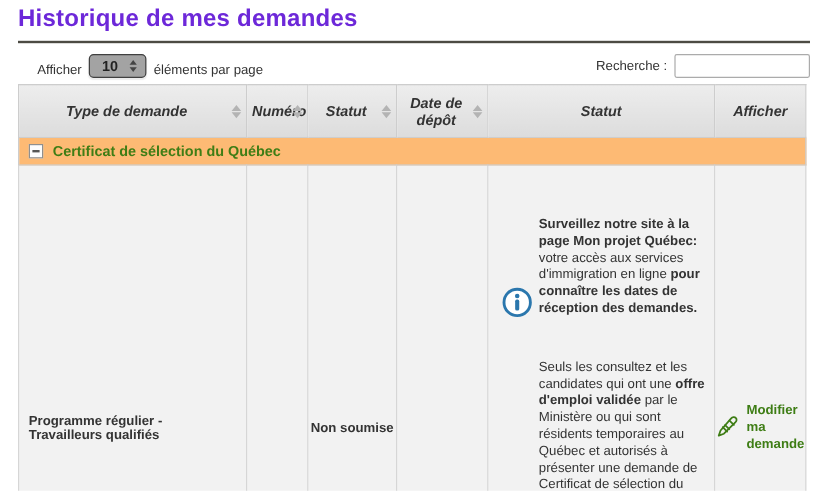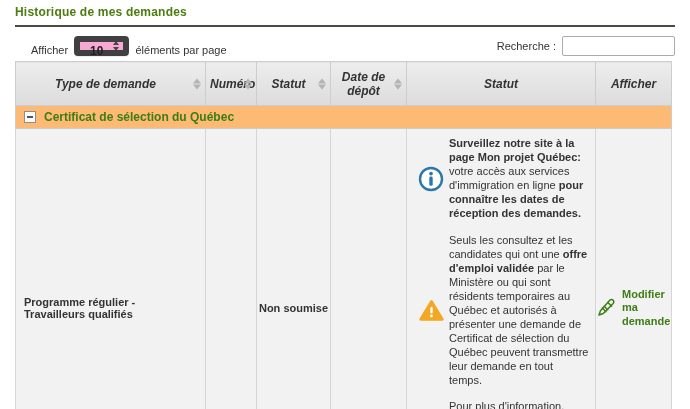--- a/index.html
+++ b/index.html
@@ -1,27 +1,27 @@
 <!DOCTYPE html>
 <html><head>
 <meta charset="utf-8">
 <style>
   * { margin:0; padding:0; box-sizing:border-box; }
   html,body { width:690px; height:409px; background:#fff; overflow:hidden; }
   body { font-family:"Liberation Sans", sans-serif; color:#333; }
   .wrap { padding:5px 15px 0 15px; }
 
   
-  .page-title { font-size:12px; font-weight:bold; color:#4d7c0f; letter-spacing:.2px; }
+  .page-title { font-size:20px; font-weight:bold; color:#6d28d9; letter-spacing:.2px; }
   .title-rule { margin-top:6px; border-bottom:2px solid #4c4b43; }
 
   
   .toolbar { margin-top:9px; display:flex; justify-content:space-between; align-items:center; font-size:11px; color:#333; }
   .toolbar-left { display:flex; align-items:flex-end; gap:6px;margin-left:16px; }
-  .page-size { display:inline-flex; align-items:stretch; border:6px solid #404040; border-radius:4px; background:#f9a8d4; height:20px; min-width:48px; cursor:default; box-shadow:0 1px 1px rgba(0,0,0,.08); }
+  .page-size { display:inline-flex; align-items:stretch; border:1px solid #404040; border-radius:4px; background:#a3a3a3; height:20px; min-width:48px; cursor:default; box-shadow:0 1px 1px rgba(0,0,0,.08); }
   .page-size .val { font-weight:bold; font-size:12px; padding:2px 6px 0 10px; color:#222; }
   .page-size .stepper { display:flex; flex-direction:column; justify-content:center; align-items:center; padding:0 4px; gap:2px; }
   .tri-up-s { width:0; height:0; border-left:3.5px solid transparent; border-right:3.5px solid transparent; border-bottom:4.5px solid #444; }
   .tri-down-s { width:0; height:0; border-left:3.5px solid transparent; border-right:3.5px solid transparent; border-top:4.5px solid #444; }
   .toolbar-right { display:flex; align-items:center; gap:6px;padding-left:21px; }
   .search-input { width:113px; height:20px; border:1px solid #ababab; border-radius:2px; font-family:"Liberation Sans", sans-serif; font-size:11px; padding:0 4px; }
 
   
   table { margin-top:5px; width:656px; table-layout:fixed; border-collapse:collapse; }
   col.c1{width:190px} col.c2{width:51px} col.c3{width:74px} col.c4{width:76px} col.c5{width:189px} col.c6{width:76px}
@@ -34,21 +34,21 @@
   tr.group-row td { background:#fdba74; border:1px solid #cdcdcd; border-top:none; padding:4px 8px; height:22px; }
   .group-inner { display:flex; align-items:center; gap:8px; }
   .collapse-box { width:12px; height:12px; border:1px solid #8f8f8f; background:#fcfcfc; display:inline-flex; align-items:center; justify-content:center; cursor:pointer; flex:0 0 auto; }
   .collapse-box i { display:block; width:6px; height:2px; background:#555; }
   .group-label { color:#3e7d15; font-weight:bold; font-size:12px; }
 
   tr.data-row td { background:#f2f2f2; border:1px solid #d6d6d6; border-top:1px solid #cdcdcd; border-bottom:1px solid #c6c6c6; vertical-align:middle; font-size:11px; height:279px; }
   td.cell-type { padding:6px 8px; font-weight:bold; }
   td.cell-statut { text-align:center; font-weight:bold; }
   td.cell-message { padding:8px 6px 4px 6px; vertical-align:top; }
-  .msg-p { display:flex; align-items:center; margin-bottom:13px; }
+  .msg-p { display:flex; align-items:flex-end; margin-bottom:13px;margin-top:35px; }
   .msg-icon { flex:0 0 36px; display:flex; justify-content:center; }
   .msg-text { width:143px; line-height:1.27; color:#333; }
   td.cell-actions { text-align:center; }
   .action-link { display:inline-flex; align-items:center; gap:5px; color:#3e7d15; font-weight:bold; cursor:pointer; text-align:left; }
   .action-link .lbl { width:52px; line-height:1.25; }
 </style>
 </head>
 <body>
 
 <div class="wrap">

